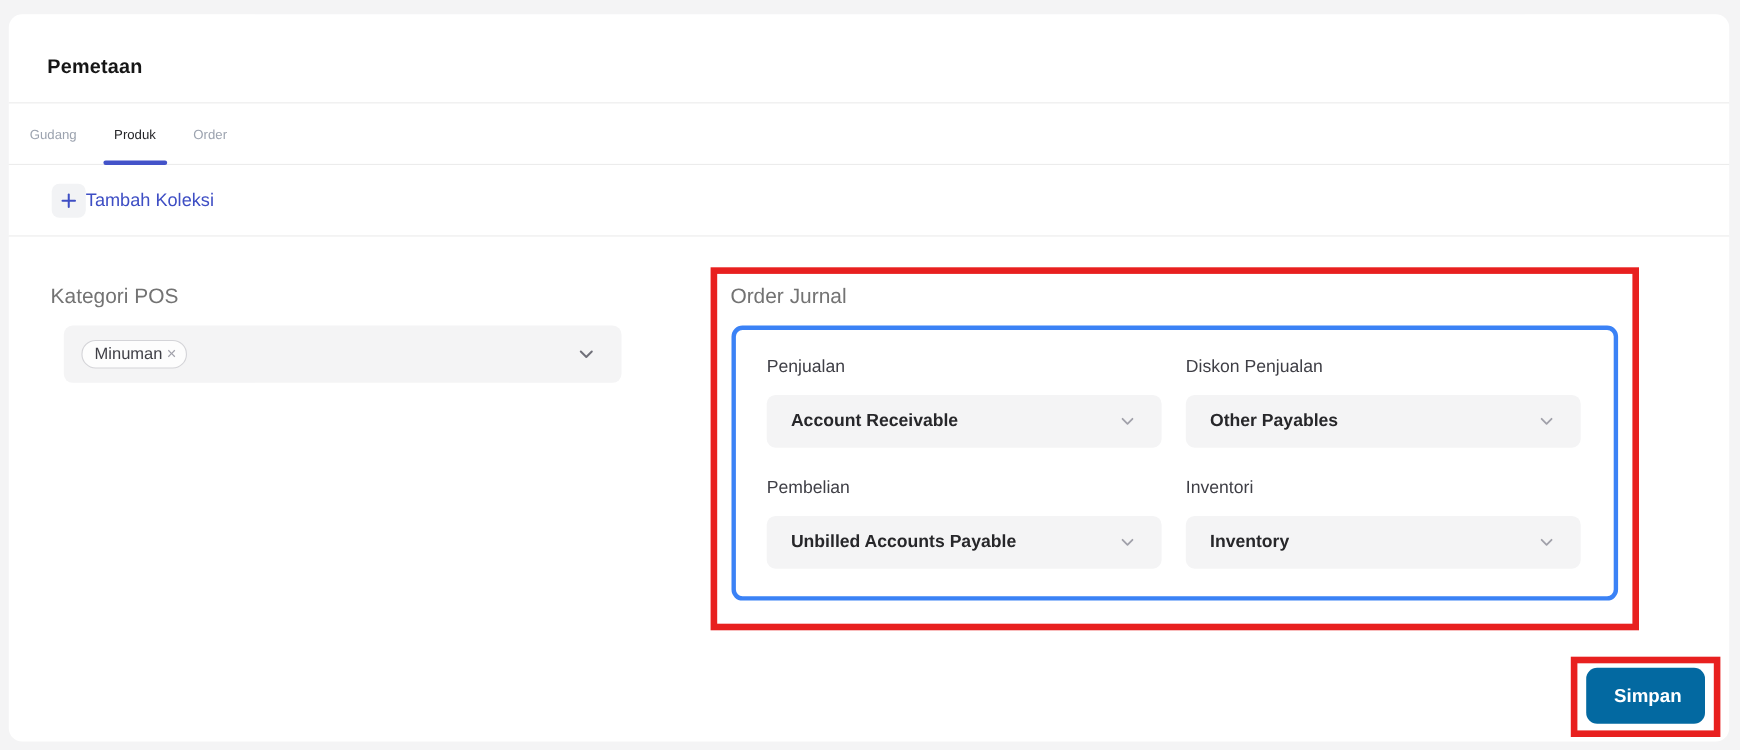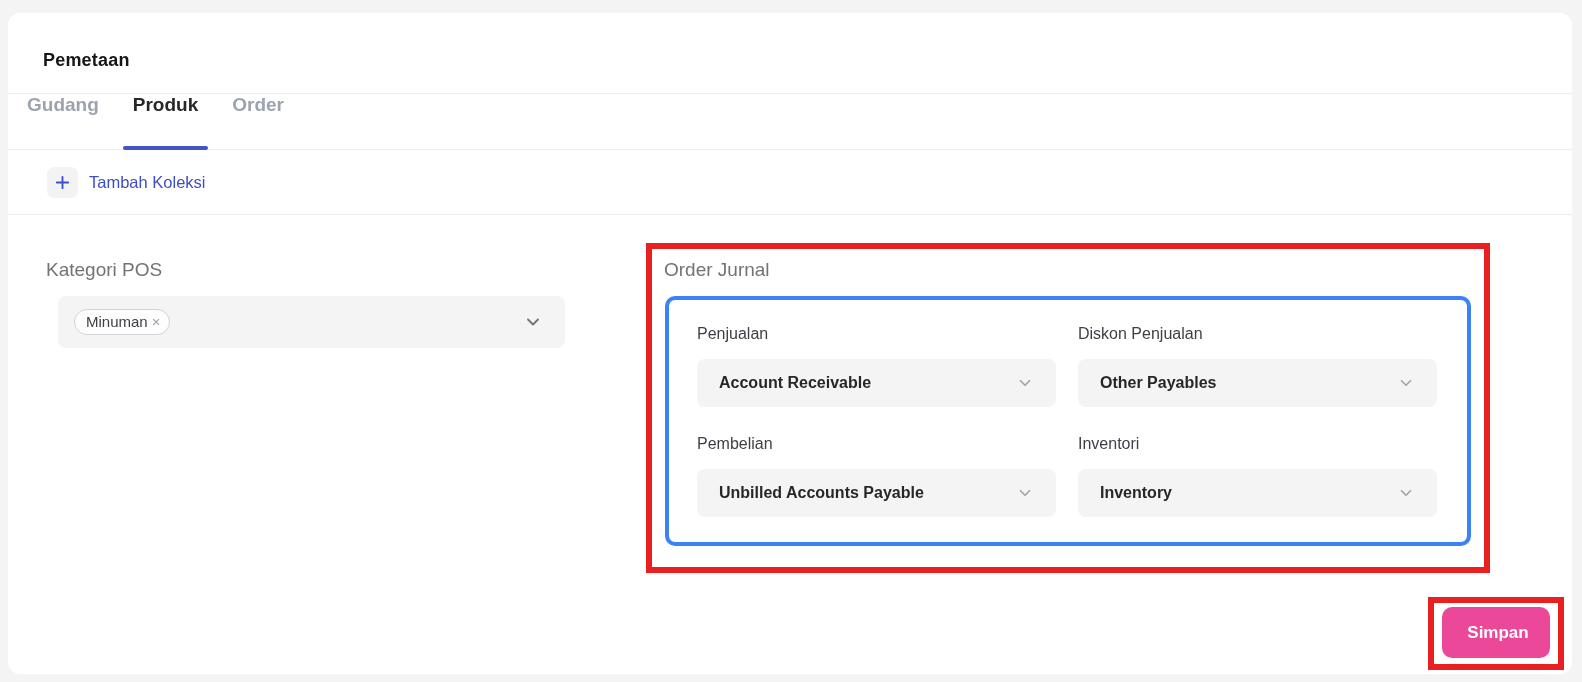--- a/index.html
+++ b/index.html
@@ -18,35 +18,35 @@
   .page-title{
     position:absolute;left:15px;top:37px;
     font-size:18px;font-weight:700;color:#161616;letter-spacing:.2px;margin-left:20px;
   }
   
   .tabs{
     display:flex;align-items:stretch;gap:14px;
     height:55px;border-bottom:1px solid #ececec;padding-left:9px;
   }
   .tab{
-    position:relative;display:flex;
-    padding:0 10px;font-size:19px;font-weight:700;color:#9ca3af;cursor:pointer;
+    position:relative;display:flex;align-items:center;
+    padding:0 10px;font-size:12px;font-weight:400;color:#9ca3af;cursor:pointer;
   }
   .tab.active{color:#27272a;}
   .tab.active::after{
     content:"";position:absolute;left:0;right:0;bottom:-1px;height:4px;
     background:#4353c9;border-radius:2px;
   }
   
   .toolbar{
     display:flex;align-items:center;height:64px;
     border-bottom:1px solid #ececec;padding-left:39px;
   }
   .add-collection{
-    display:inline-flex;align-items:center;gap:11px;cursor:pointer;
+    display:inline-flex;align-items:center;cursor:pointer;
   }
   .plus-box{
     width:31px;height:31px;border-radius:7px;background:#f2f3f5;
     display:flex;align-items:center;justify-content:center;
   }
   .add-label{font-size:16.5px;color:#3e4ec4;}
   
   .content{position:absolute;left:0;top:200px;right:0;bottom:0;}
   .section-label{
     position:absolute;font-size:19px;color:#737373;
@@ -81,21 +81,21 @@
     padding:25px 30px 24px 28px;align-content:start;
   }
   .field-label{font-size:16px;color:#3f3f46;margin:0 0 16px 0;}
   .select{
     position:relative;height:48px;background:#f4f4f5;border-radius:8px;
     display:flex;align-items:center;padding:0 46px 0 22px;box-sizing:border-box;
     font-size:16px;font-weight:600;color:#27272a;cursor:pointer;
   }
   .save-btn{
     position:absolute;left:1434px;top:394px;width:108px;height:51px;
-    background:#ec4899;border:none;border-radius:10px;
+    background:#0369a1;border:none;border-radius:10px;
     color:#ffffff;font-size:17px;font-weight:700;
     font-family:"Liberation Sans","DejaVu Sans",sans-serif;
     display:flex;align-items:center;justify-content:center;cursor:pointer;padding-left:10px;
   }
 </style>
 </head>
 <body>
 
 <div class="card">
 

